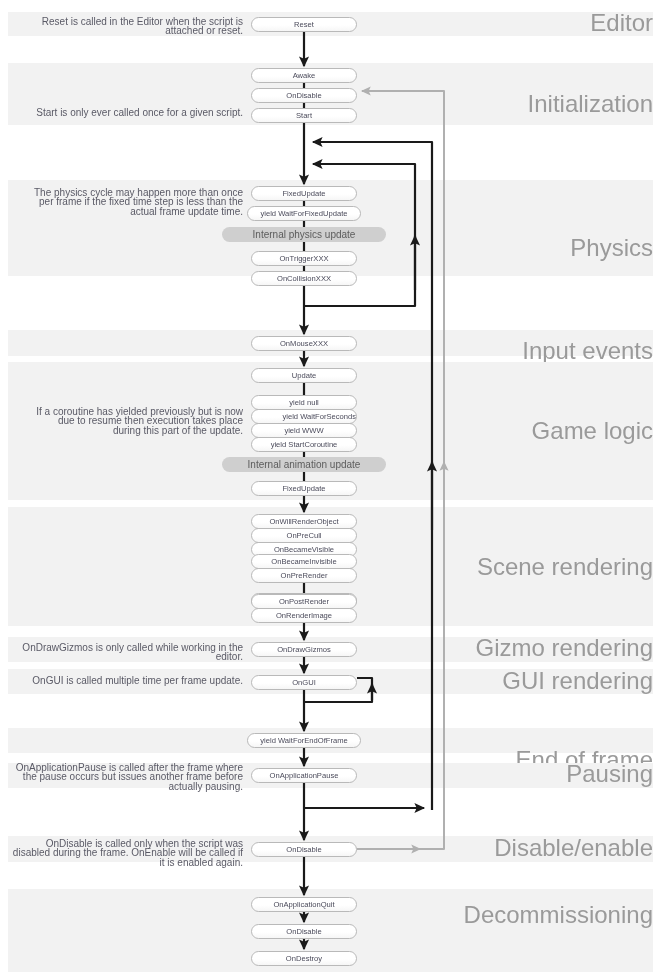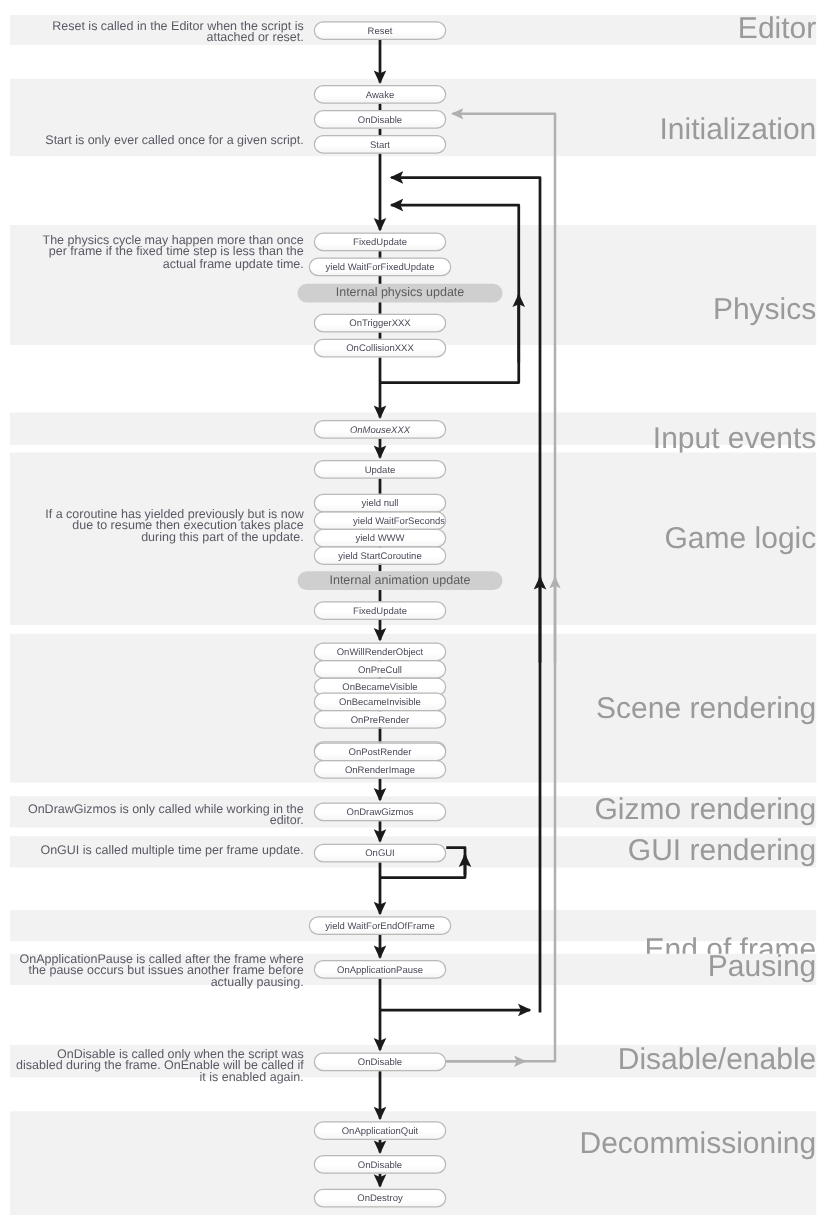--- a/index.html
+++ b/index.html
@@ -68,21 +68,21 @@
     left: 247px;
     width: 114px;
   }
   .node.internal {
     border: none;
     border-radius: 8px;
     background: #cfcfcf;
     color: #5c5c5c;
     font-size: 10px;
     line-height: 15px;
-    left: 238px;
+    left: 222px;
     width: 164px;
     height: 15px;
   }
   
   .note {
     position: absolute;
     color: #5a5a66;
     font-size: 10px;
     line-height: 9.4px;
     text-align: right;
@@ -207,21 +207,21 @@
   <div id="nodes">
       <div class="node" style="top: 17px;">Reset</div>
       <div class="node" style="top: 68px;">Awake</div>
       <div class="node" style="top: 88px;">OnDisable</div>
       <div class="node" style="top: 108px;">Start</div>
       <div class="node" style="top: 186px;">FixedUpdate</div>
       <div class="node wide" style="top: 206px;">yield WaitForFixedUpdate</div>
       <div class="node internal" style="top: 227px;">Internal physics update</div>
       <div class="node" style="top: 251px;">OnTriggerXXX</div>
       <div class="node" style="top: 271px;">OnCollisionXXX</div>
-      <div class="node" style="top: 336px; font-style: italic;">OnMouseXXX</div>
+      <div class="node" style="top: 336px;">OnMouseXXX</div>
       <div class="node" style="top: 368px;">Update</div>
       <div class="node" style="top: 395px;">yield null</div>
       <div class="node" style="top: 409px; text-align: right;">yield WaitForSeconds</div>
       <div class="node" style="top: 423px;">yield WWW</div>
       <div class="node" style="top: 437px;">yield StartCoroutine</div>
       <div class="node internal" style="top: 457px;">Internal animation update</div>
       <div class="node" style="top: 481px;">FixedUpdate</div>
       <div class="node" style="top: 514px;">OnWillRenderObject</div>
       <div class="node" style="top: 528px;">OnPreCull</div>
       <div class="node" style="top: 542px;">OnBecameVisible</div>

